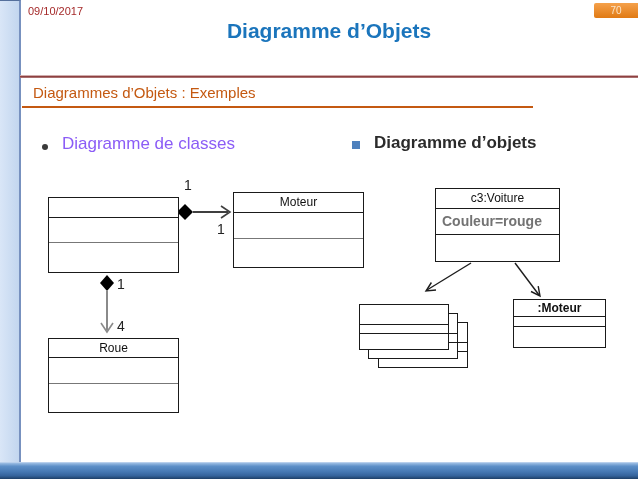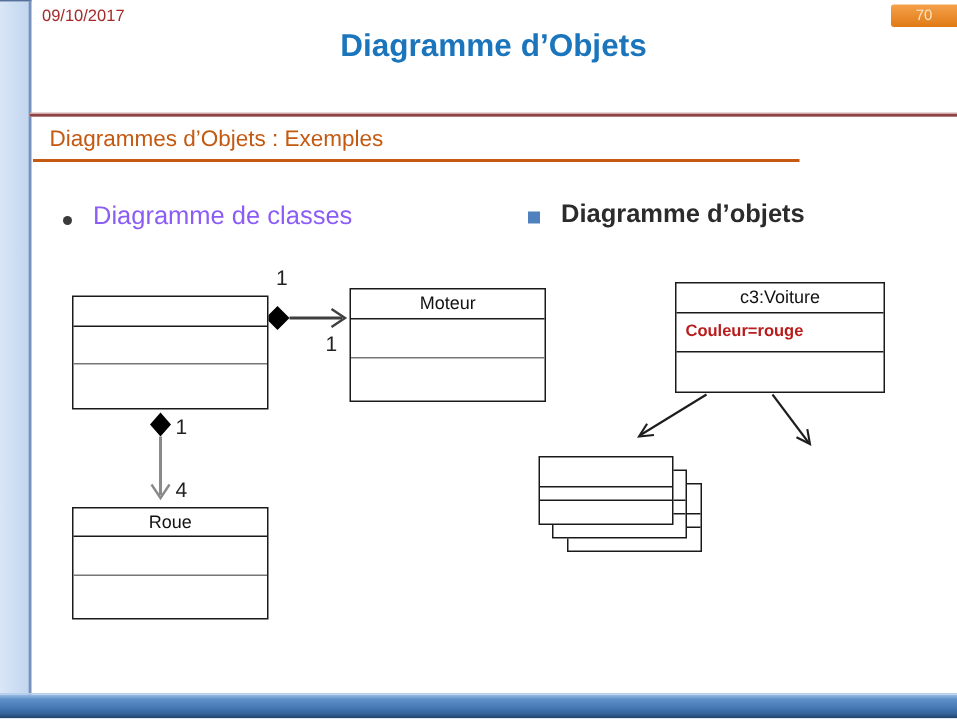--- a/index.html
+++ b/index.html
@@ -24,21 +24,21 @@
   .bullet-sq{position:absolute;left:352px;top:141px;width:8px;height:8px;background:#4E81BD;}
   .h-right{position:absolute;left:374px;top:133px;font-size:17px;color:#2B2B2B;font-weight:bold;}
   .connectors{position:absolute;left:0;top:0;width:638px;height:479px;pointer-events:none;}
   .ubox{position:absolute;background:#fff;border:1.5px solid #1A1A1A;box-sizing:border-box;}
   .ubox .bt{position:absolute;left:0;right:0;top:0;text-align:center;font-size:12px;color:#111;}
   .ubox .dv{position:absolute;left:0;right:0;height:0;}
   .ubox .dv.b{border-top:1.5px solid #1A1A1A;}
   .ubox .dv.g{border-top:1px solid #777;}
   .objtitle{font-weight:bold;font-size:12.5px;}
   .attr{position:absolute;left:6px;right:2px;top:20px;height:25px;line-height:25px;
-        font-size:11px;font-weight:bold;color:#b91c1c;white-space:nowrap;}
+        font-size:14px;font-weight:bold;color:#737373;white-space:nowrap;}
   .mult{position:absolute;font-size:14px;color:#222;}
   .footer{position:absolute;left:0;right:0;bottom:0;height:16px;
           border-top:1px solid #B9D0EC;
           background:linear-gradient(to bottom,#9DBEE4 0%,#5E90C8 20%,#4678B3 55%,#35639B 80%,#1E3F66 100%);}
 </style>
 </head>
 <body>
 
 <div class="slide">
 
@@ -86,35 +86,40 @@
     <div class="bt" style="line-height:19px">Moteur</div>
     <div class="dv b" style="top:19px"></div>
     <div class="dv g" style="top:45px"></div>
   </div>
 
   <div class="mult" style="left:184px;top:177px">1</div>
   <div class="mult" style="left:217px;top:221px">1</div>
   <div class="mult" style="left:117px;top:276px">1</div>
   <div class="mult" style="left:117px;top:318px">4</div>
 
-  <div class="ubox" style="left:450px;top:188px;width:140px;height:74px">
+  <div class="ubox" style="left:435px;top:188px;width:125px;height:74px">
     <div class="bt" style="line-height:19px">c3:Voiture</div>
     <div class="dv b" style="top:19px"></div>
     <div class="dv b" style="top:45px"></div>
     <div class="attr">Couleur=rouge</div>
   </div>
 
   <div class="ubox" style="left:378px;top:322px;width:90px;height:46px;border-width:1.4px">
     <div class="dv b" style="top:19px"></div>
     <div class="dv b" style="top:28px"></div>
   </div>
   <div class="ubox" style="left:368px;top:313px;width:90px;height:46px;border-width:1.4px">
     <div class="dv b" style="top:19px"></div>
     <div class="dv b" style="top:28px"></div>
   </div>
   <div class="ubox" style="left:359px;top:304px;width:90px;height:46px;border-width:1.4px">
     <div class="dv b" style="top:19px"></div>
     <div class="dv b" style="top:28px"></div>
   </div>
 
+  <div class="ubox" style="left:513px;top:299px;width:93px;height:49px;border-width:1.4px">
+    <div class="bt objtitle" style="line-height:16px">:Moteur</div>
+    <div class="dv b" style="top:16px"></div>
+    <div class="dv b" style="top:26px"></div>
+  </div>
 
   <div class="footer"></div>
 </div>
 
 </body></html>

